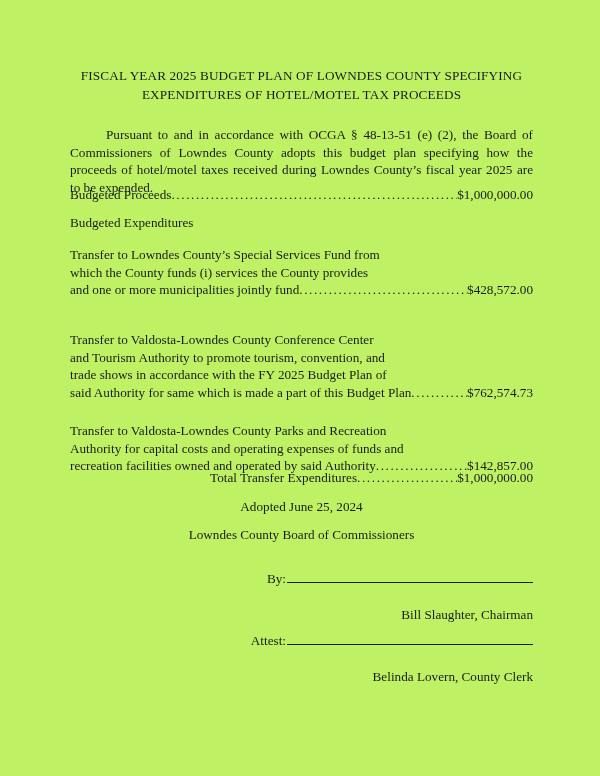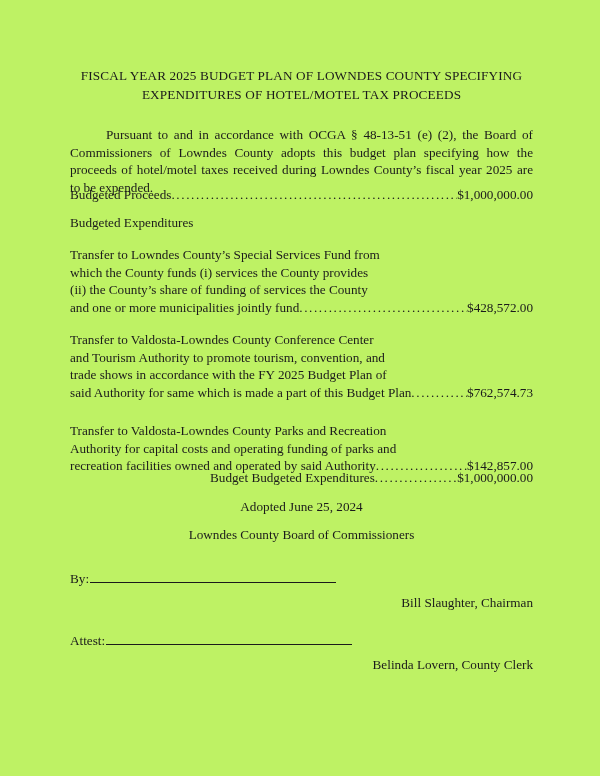--- a/index.html
+++ b/index.html
@@ -133,36 +133,36 @@
     left: 0;
     font-size: 13.2px;
     line-height: 17.6px;
   }
   .pos-sig1 { top: 569px; }
   .pos-sig2 { top: 631px; }
 
   .sig-row {
     display: flex;
     align-items: baseline;
-    justify-content: flex-start;
+    justify-content: flex-end;
     white-space: nowrap;
   }
   .sig-label { flex: 0 0 auto; }
   .sig-rule {
     flex: 0 0 auto;
     width: 246px;
     border-bottom: 1.1px solid #1b1b1b;
     height: 13px;
     margin-left: 1px;
   }
   .sig-name {
     text-align: right;
     width: 463px;
     white-space: nowrap;
-    margin-top: 6px;
+    margin-top: 18px;
   }
 </style>
 </head>
 <body>
 
 <div class="page">
   <div class="content">
 
     <div class="title">
       <span class="title-line">FISCAL YEAR 2025 BUDGET PLAN OF LOWNDES COUNTY SPECIFYING</span>
@@ -179,51 +179,50 @@
       </div>
     </div>
 
     <div class="block pos-expend-hdr">
       <span class="line">Budgeted Expenditures</span>
     </div>
 
     <div class="block pos-block1">
       <span class="line">Transfer to Lowndes County’s Special Services Fund from</span>
       <span class="line">which the County funds (i) services the County provides</span>
-      <span class="line">(ii) the County’s share of funding of services the County</span>
       <div class="leader-line">
         <span class="lbl">and one or more municipalities jointly fund</span>
         <span class="dots">.......................................................................</span>
         <span class="amt">$428,572.00</span>
       </div>
     </div>
 
     <div class="block pos-block2">
       <span class="line">Transfer to Valdosta-Lowndes County Conference Center</span>
       <span class="line">and Tourism Authority to promote tourism, convention, and</span>
       <span class="line">trade shows in accordance with the FY 2025 Budget Plan of</span>
       <div class="leader-line">
         <span class="lbl">said Authority for same which is made a part of this Budget Plan </span>
         <span class="dots">.............................................</span>
         <span class="amt">$762,574.73</span>
       </div>
     </div>
 
     <div class="block pos-block3">
       <span class="line">Transfer to Valdosta-Lowndes County Parks and Recreation</span>
-      <span class="line">Authority for capital costs and operating funding of parks and</span>
+      <span class="line">Authority for capital costs and operating expenses of funds and</span>
       <div class="leader-line">
         <span class="lbl">recreation facilities owned and operated by said Authority </span>
         <span class="dots">...................................................</span>
         <span class="amt">$142,857.00</span>
       </div>
     </div>
 
     <div class="total">
-      <span class="lbl">Budget Budgeted Expenditures</span>
+      <span class="lbl">Total Transfer Expenditures</span>
       <span class="dots">.......................................</span>
       <span class="amt">$1,000,000.00</span>
     </div>
 
     <div class="right-line pos-adopted">Adopted June 25, 2024</div>
 
     <div class="right-line pos-board">Lowndes County Board of Commissioners</div>
 
     <div class="sig pos-sig1">
       <div class="sig-row">

